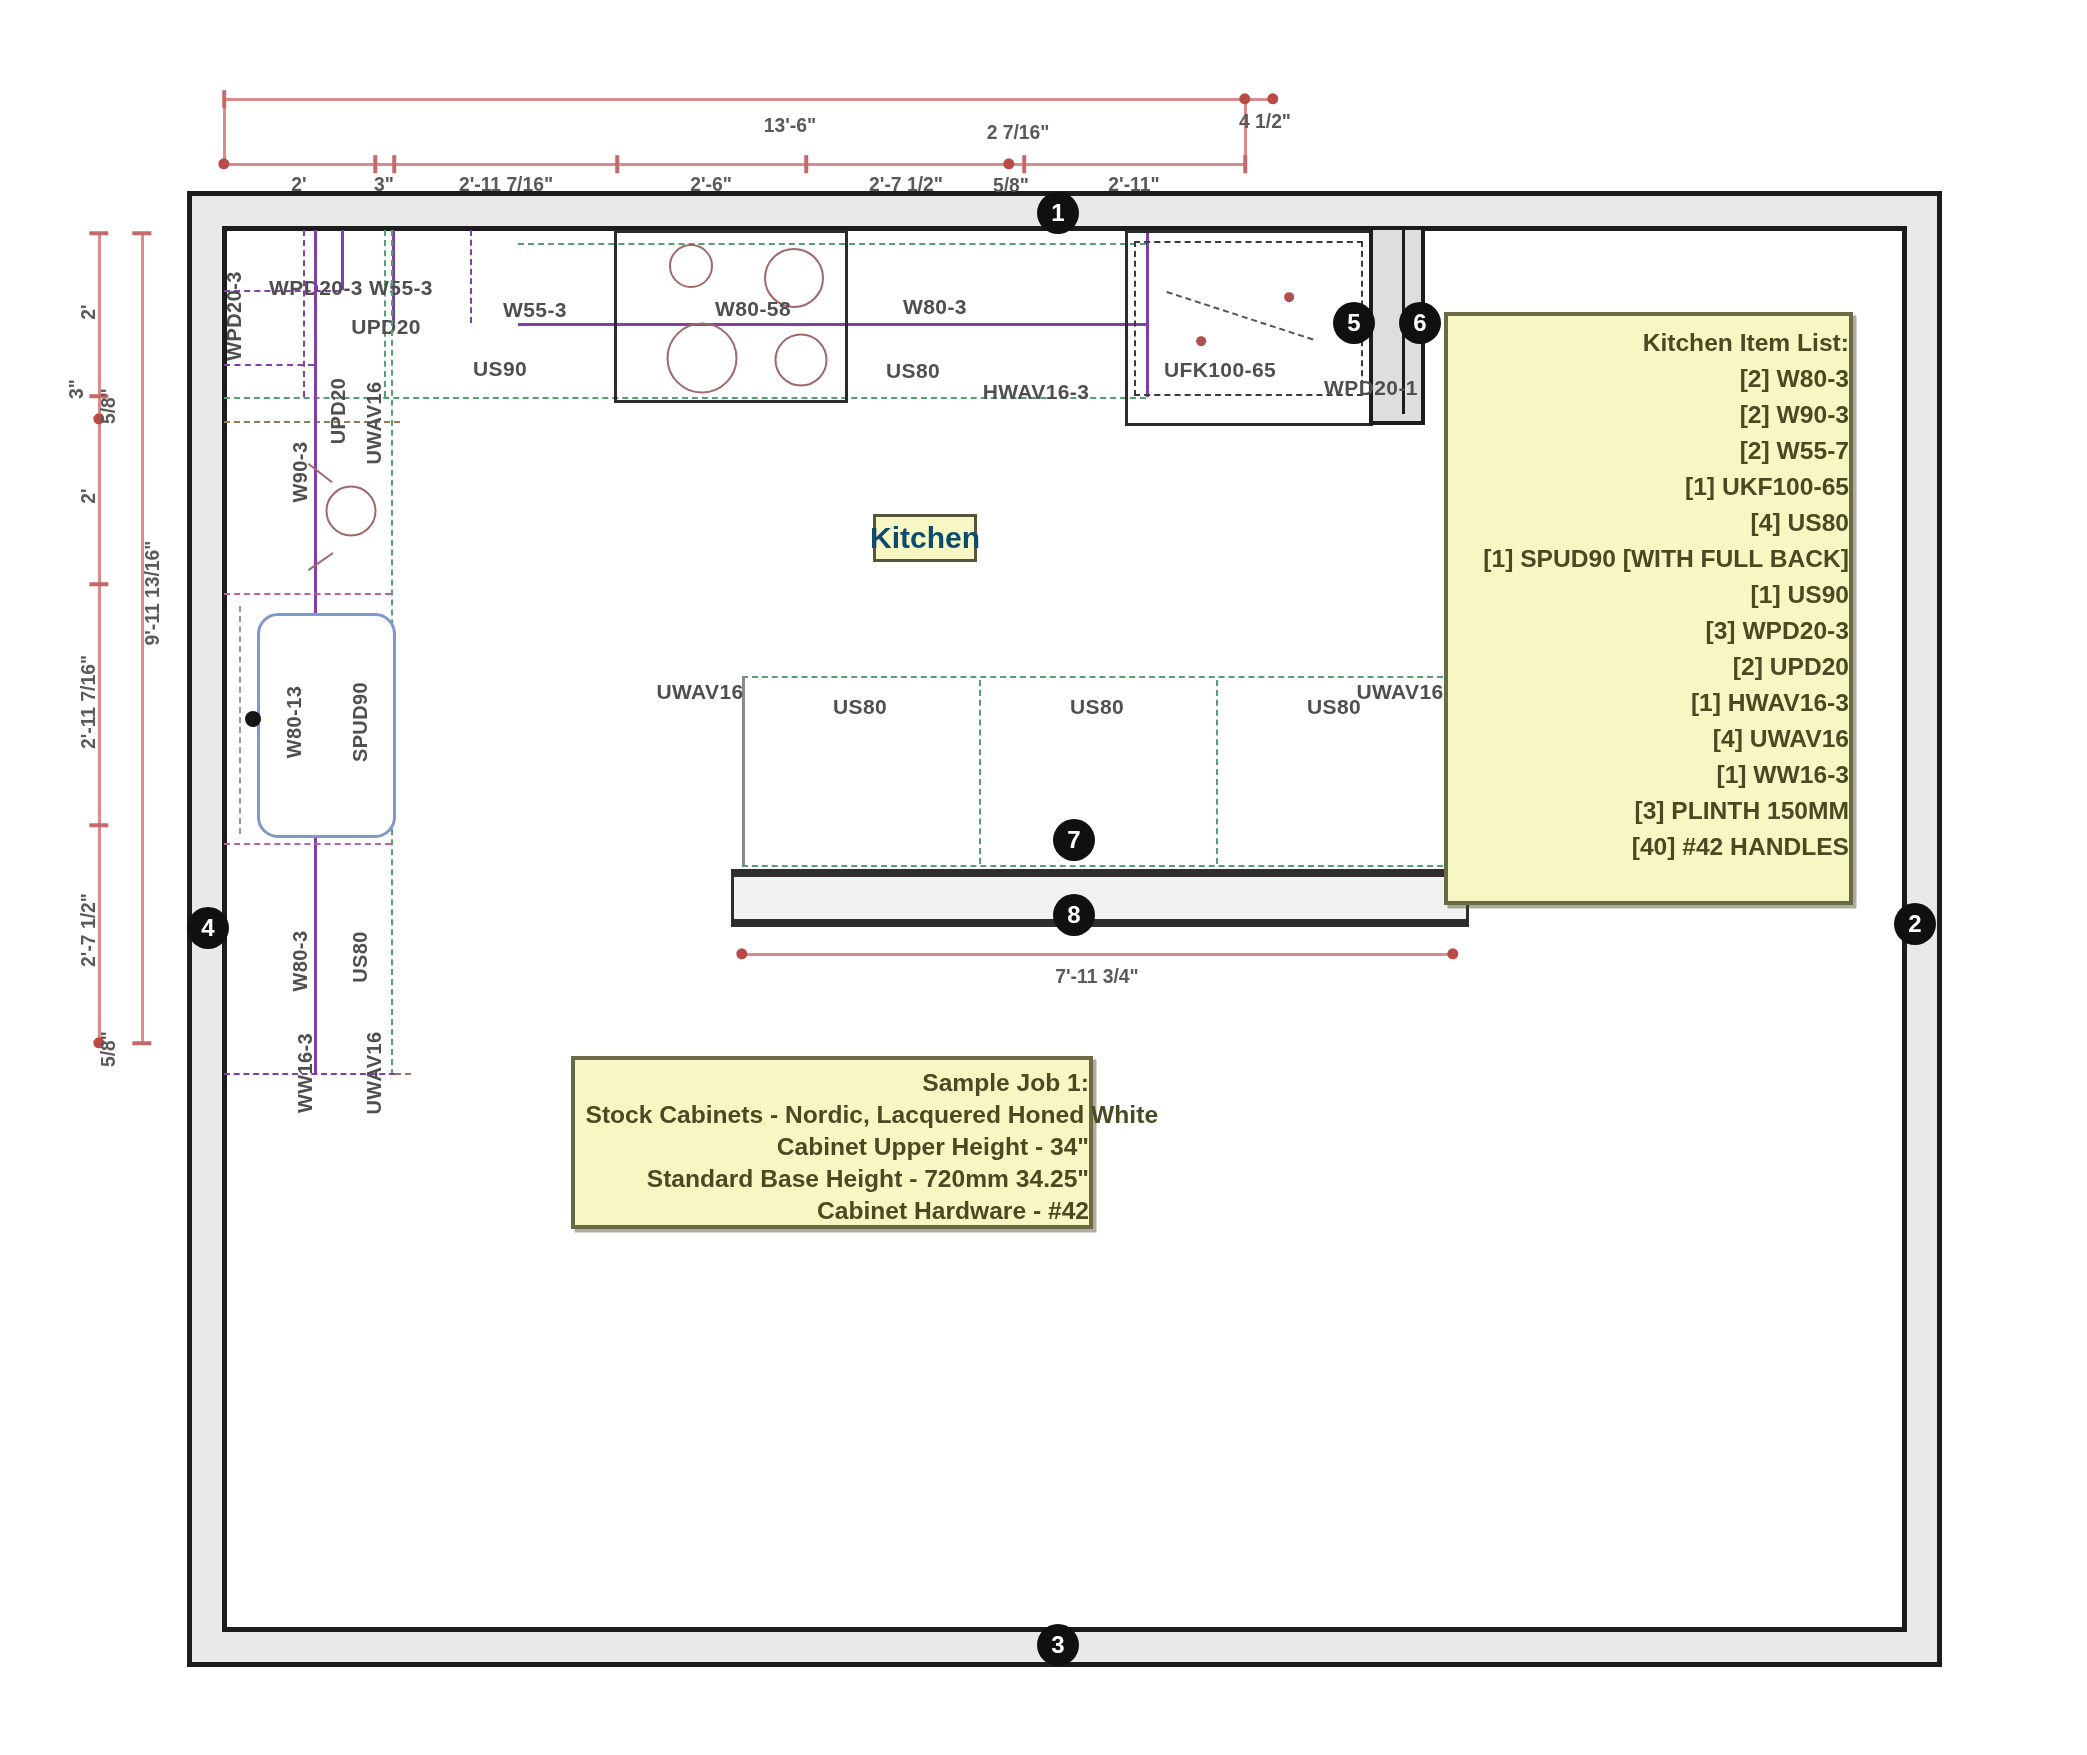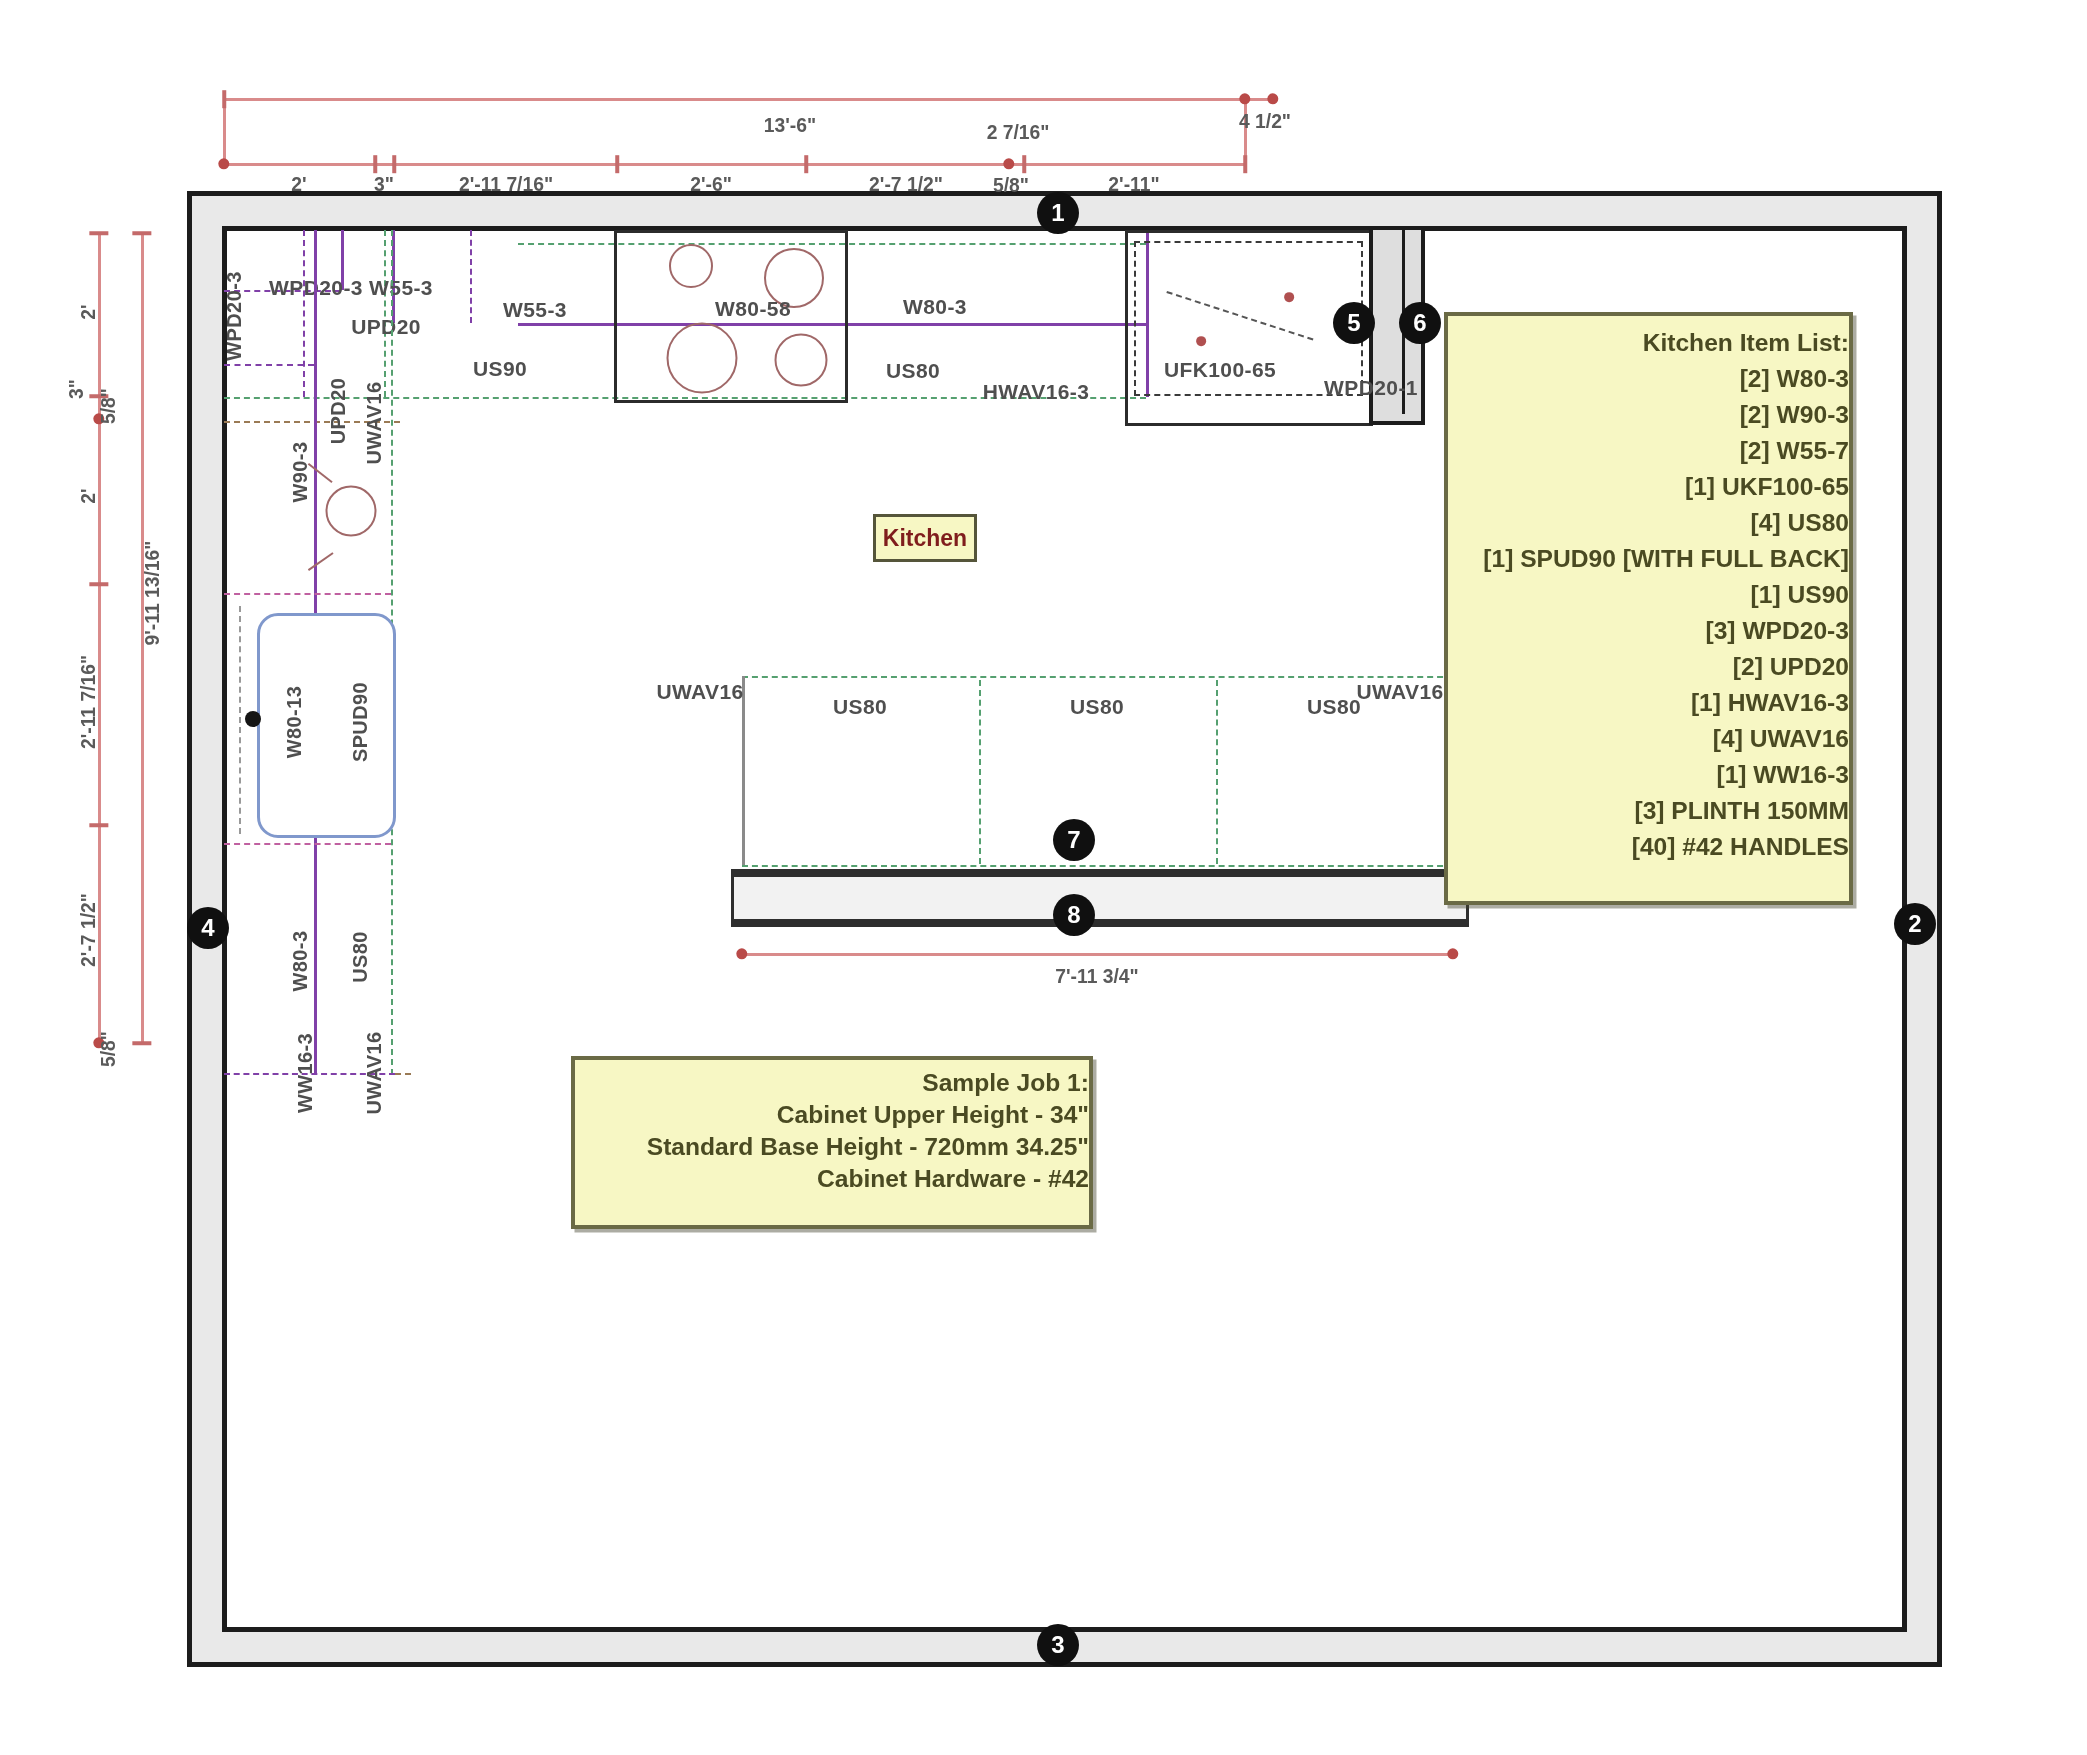--- a/index.html
+++ b/index.html
@@ -186,21 +186,21 @@
 
     <div class="abs" style="left:731px;top:869px;width:732px;height:42px;background:#f2f2f2;border:3.5px solid #2e2e2e;border-top-width:8px;border-bottom-width:8px;"></div>
 
     <div class="hline" style="left:742px;top:953px;width:711px;"></div>
     <div class="blob" style="left:742px;top:954px;"></div>
     <div class="blob" style="left:1453px;top:954px;"></div>
     <div class="dimt" style="left:1097px;top:977px;">7'-11 3/4"</div>
   </div>
 
   <div class="abs" style="left:873px;top:514px;width:98px;height:42px;background:#f7f7c4;border:3.5px solid #55553a;display:flex;align-items:center;justify-content:center;z-index:15;">
-    <span style="font-weight:700;font-size:23px;color:#7f1d1d;">Kitchen</span>
+    <span style="font-weight:700;font-size:30px;color:#0c4a6e;">Kitchen</span>
   </div>
 
   <div class="note" style="left:1444px;top:312px;width:409px;height:593px;padding:8.8px 0 0 10.5px;box-sizing:border-box;font-size:24.6px;line-height:36px;">
     <div class="line">Kitchen Item List:</div>
     <div class="line">[2] W80-3</div>
     <div class="line">[2] W90-3</div>
     <div class="line">[2] W55-7</div>
     <div class="line">[1] UKF100-65</div>
     <div class="line">[4] US80</div>
     <div class="line">[1] SPUD90 [WITH FULL BACK]</div>
@@ -209,20 +209,21 @@
     <div class="line">[2] UPD20</div>
     <div class="line">[1] HWAV16-3</div>
     <div class="line">[4] UWAV16</div>
     <div class="line">[1] WW16-3</div>
     <div class="line">[3] PLINTH 150MM</div>
     <div class="line">[40] #42 HANDLES</div>
   </div>
 
   <div class="note" style="left:571px;top:1056px;width:522px;height:173px;padding:7px 0 0 10.5px;box-sizing:border-box;font-size:24.6px;line-height:32px;">
     <div class="line">Sample Job 1:</div>
+    <div class="line">Stock Cabinets - Nordic, Lacquered Honed White</div>
     <div class="line">Cabinet Upper Height - 34"</div>
     <div class="line">Standard Base Height - 720mm 34.25"</div>
     <div class="line">Cabinet Hardware - #42</div>
   </div>
 
   <div class="marker" style="left:1058px;top:213px;">1</div>
   <div class="marker" style="left:1915px;top:924px;">2</div>
   <div class="marker" style="left:1058px;top:1645px;">3</div>
   <div class="marker" style="left:208px;top:928px;">4</div>
   <div class="marker" style="left:1354px;top:323px;">5</div>

